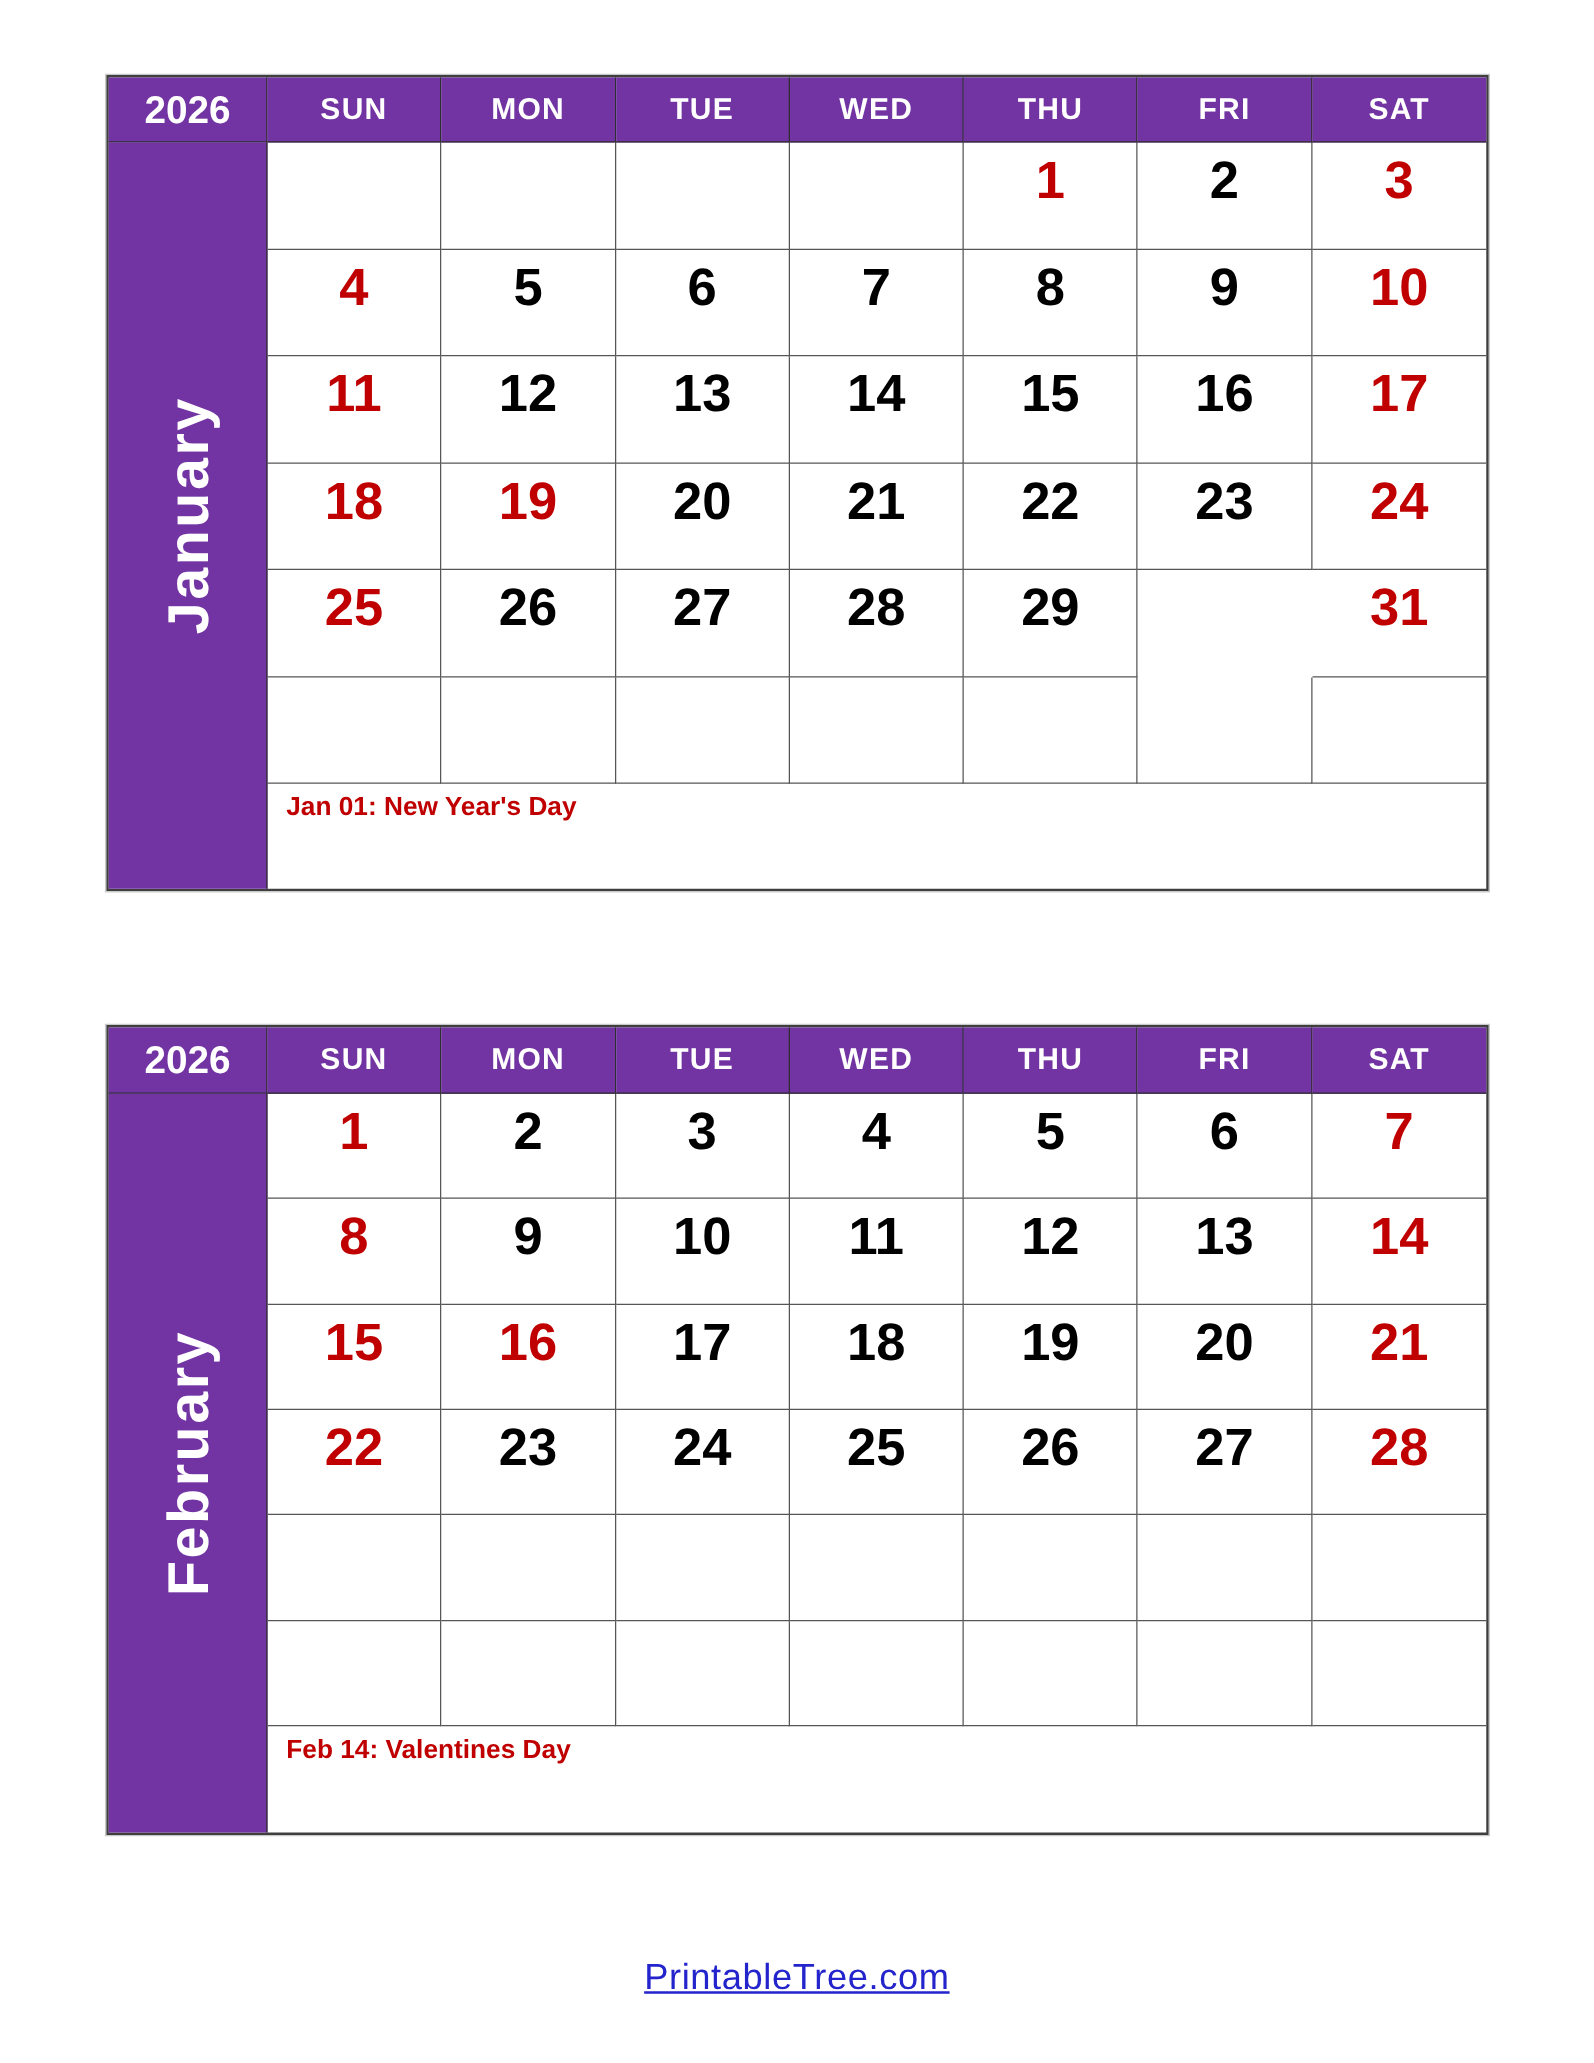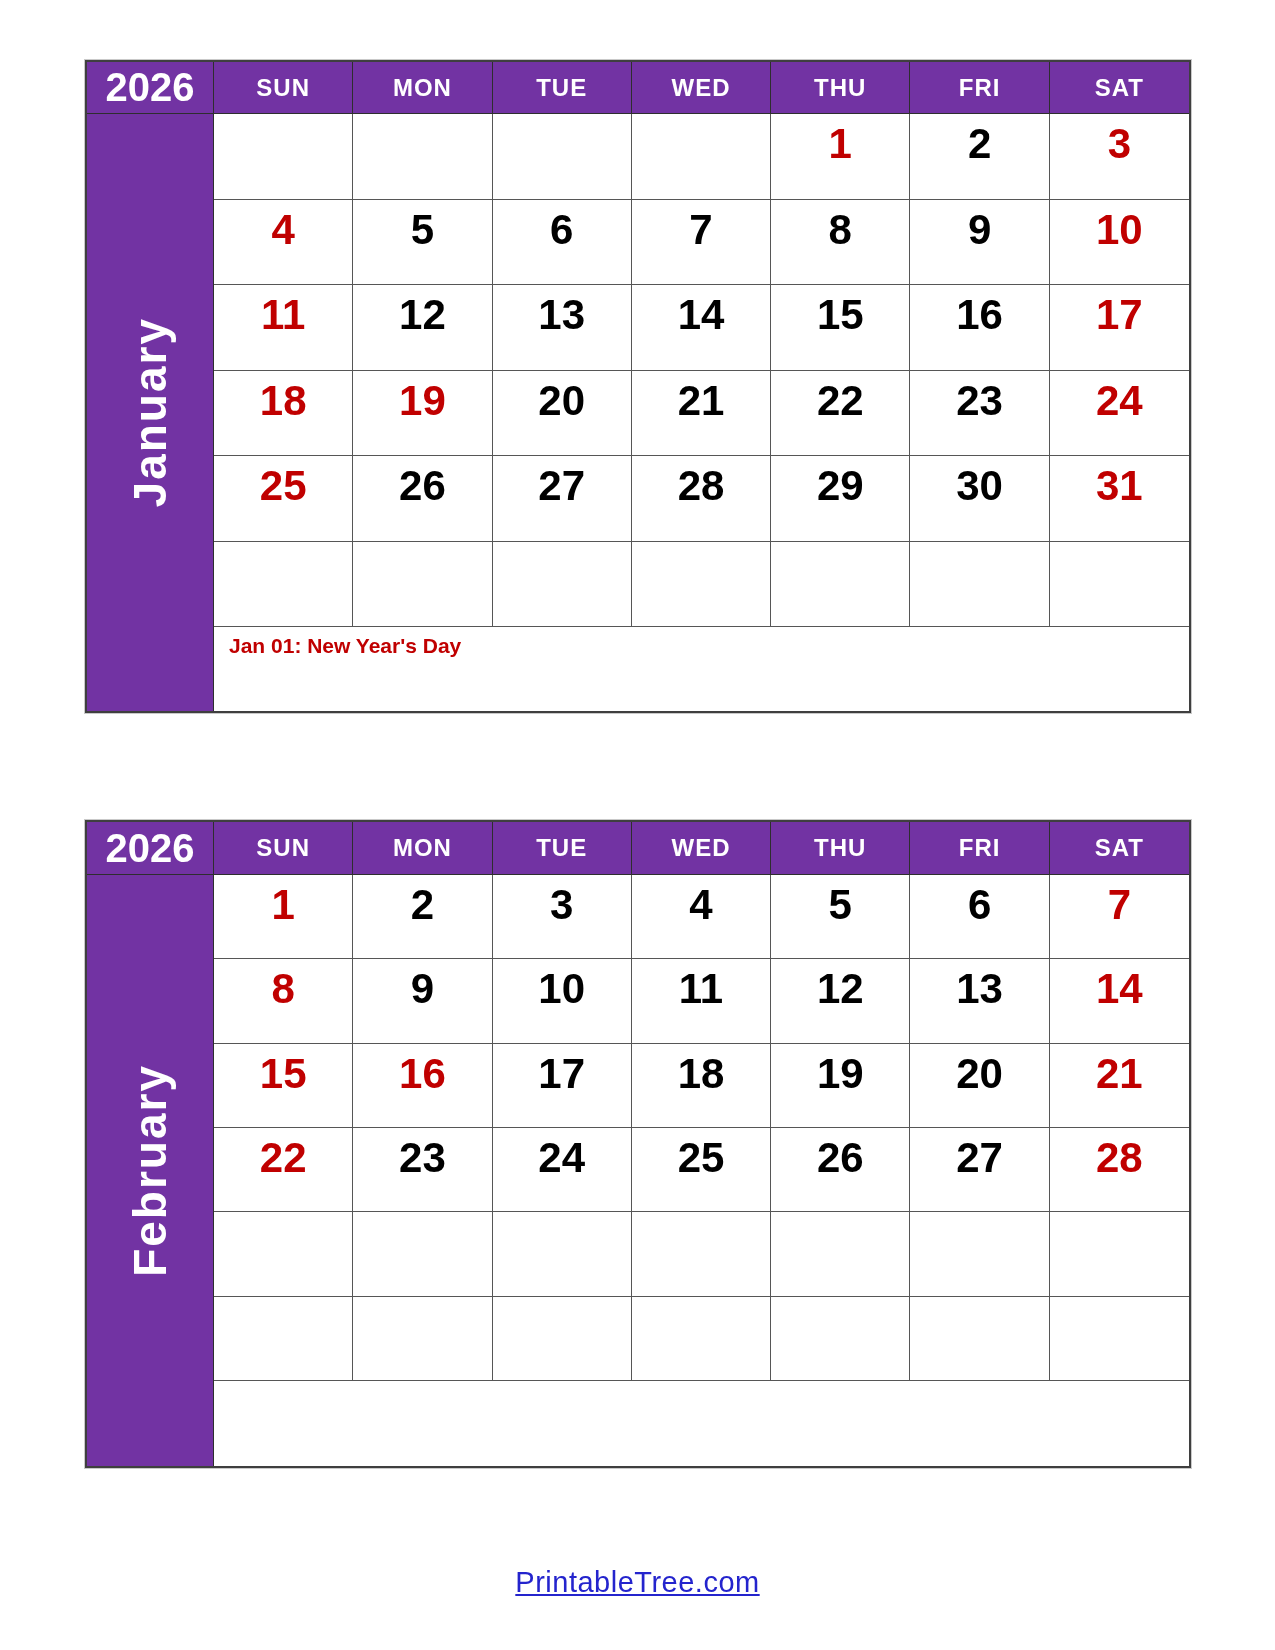--- a/index.html
+++ b/index.html
@@ -48,21 +48,21 @@
     display: flex;
     align-items: center;
     justify-content: center;
     font-weight: bold;
     font-size: 24px;
     letter-spacing: 1px;
     border-right: 1px solid #2e2e2e;
     border-bottom: 1px solid #2e2e2e;
   }
   .year-cell {
-    font-size: 40px;
+    font-size: 31px;
     letter-spacing: 0;
   }
   .month-strip {
     background: var(--purple);
     display: flex;
     align-items: center;
     justify-content: center;
     border-right: 1px solid #2e2e2e;
   }
   .month-strip .vtext {
@@ -149,21 +149,20 @@
     <div class="cell day-cell" style="grid-area: 5 / 4;">20</div>
     <div class="cell day-cell" style="grid-area: 5 / 5;">21</div>
     <div class="cell day-cell" style="grid-area: 5 / 6;">22</div>
     <div class="cell day-cell" style="grid-area: 5 / 7;">23</div>
     <div class="cell day-cell red no-r" style="grid-area: 5 / 8;">24</div>
     <div class="cell day-cell red" style="grid-area: 6 / 2;">25</div>
     <div class="cell day-cell" style="grid-area: 6 / 3;">26</div>
     <div class="cell day-cell" style="grid-area: 6 / 4;">27</div>
     <div class="cell day-cell" style="grid-area: 6 / 5;">28</div>
     <div class="cell day-cell" style="grid-area: 6 / 6; text-align: right;">29</div>
-    <div class="cell day-cell" style="grid-area: 6 / 7;">30</div>
     <div class="cell day-cell red no-r" style="grid-area: 6 / 8;">31</div>
     <div class="cell day-cell" style="grid-area: 7 / 2;"></div>
     <div class="cell day-cell" style="grid-area: 7 / 3;"></div>
     <div class="cell day-cell" style="grid-area: 7 / 4;"></div>
     <div class="cell day-cell" style="grid-area: 7 / 5;"></div>
     <div class="cell day-cell" style="grid-area: 7 / 6;"></div>
     <div class="cell day-cell" style="grid-area: 7 / 7;"></div>
     <div class="cell day-cell no-r" style="grid-area: 7 / 8;"></div>
     <div class="cell notes-cell no-r no-b" style="grid-row: 8;">
       <div class="note-line">Jan 01: New Year's Day</div>
@@ -217,18 +216,19 @@
     <div class="cell day-cell" style="grid-area: 6 / 7;"></div>
     <div class="cell day-cell no-r" style="grid-area: 6 / 8;"></div>
     <div class="cell day-cell" style="grid-area: 7 / 2;"></div>
     <div class="cell day-cell" style="grid-area: 7 / 3;"></div>
     <div class="cell day-cell" style="grid-area: 7 / 4;"></div>
     <div class="cell day-cell" style="grid-area: 7 / 5;"></div>
     <div class="cell day-cell" style="grid-area: 7 / 6;"></div>
     <div class="cell day-cell" style="grid-area: 7 / 7;"></div>
     <div class="cell day-cell no-r" style="grid-area: 7 / 8;"></div>
     <div class="cell notes-cell no-r no-b" style="grid-row: 8;">
+      <div class="note-line">Feb 14: Valentines Day</div>
     </div>
   </section>
 
 <div class="footer">
   <a>PrintableTree.com</a>
 </div>
 
 </body></html>

